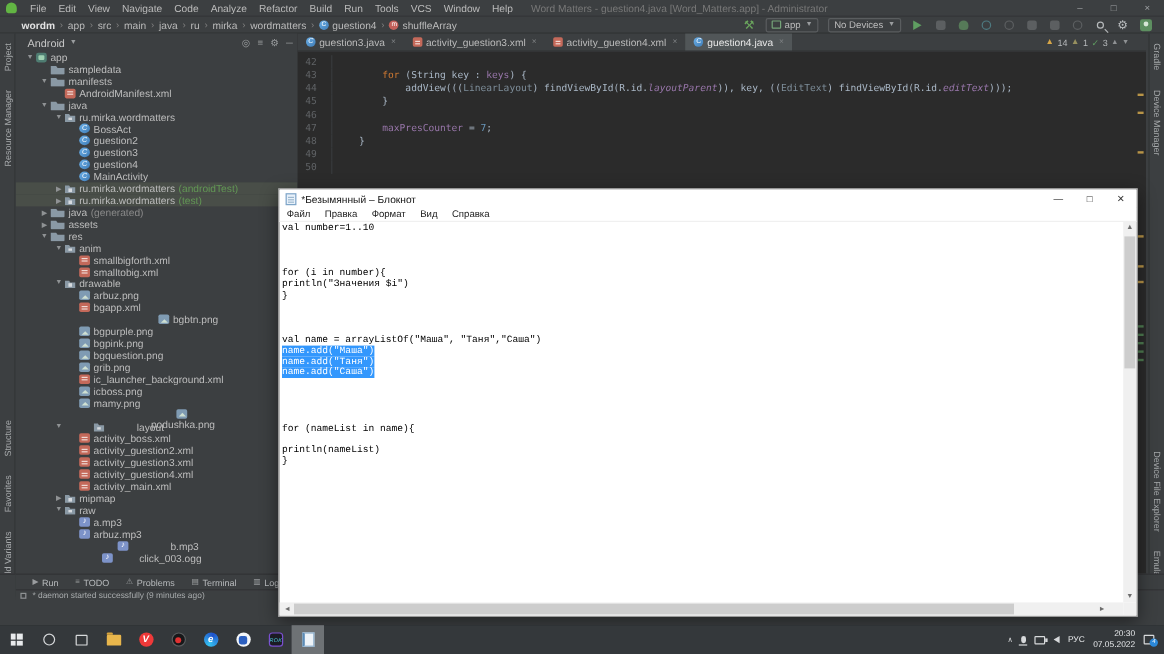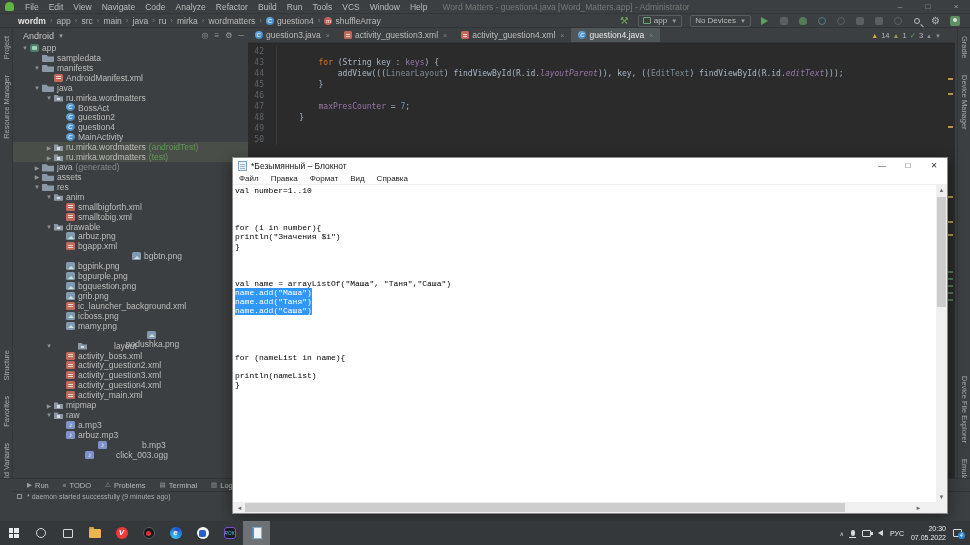--- a/index.html
+++ b/index.html
@@ -345,20 +345,25 @@
             <span>BossAct</span>
           </div>
           <div class="trow" style="padding-left: 44px;">
             <span class="chev"></span>
             <i class="ti class"></i>
             <span>guestion2</span>
           </div>
           <div class="trow" style="padding-left: 44px;">
             <span class="chev"></span>
             <i class="ti class"></i>
+            <span>guestion3</span>
+          </div>
+          <div class="trow" style="padding-left: 44px;">
+            <span class="chev"></span>
+            <i class="ti class"></i>
             <span>guestion4</span>
           </div>
           <div class="trow" style="padding-left: 44px;">
             <span class="chev"></span>
             <i class="ti class"></i>
             <span>MainActivity</span>
           </div>
           <div class="trow hl" style="padding-left: 32px;">
             <span class="chev">▶</span>
             <i class="ti pkg"></i>
@@ -418,26 +423,26 @@
             <span>bgapp.xml</span>
           </div>
           <div class="trow" style="padding-left: 44px; justify-content: center;">
             <span class="chev"></span>
             <i class="ti img"></i>
             <span>bgbtn.png</span>
           </div>
           <div class="trow" style="padding-left: 44px;">
             <span class="chev"></span>
             <i class="ti img"></i>
+            <span>bgpurple.png</span>
+          </div>
+          <div class="trow" style="padding-left: 44px;">
+            <span class="chev"></span>
+            <i class="ti img"></i>
             <span>bgpink.png</span>
-          </div>
-          <div class="trow" style="padding-left: 44px;">
-            <span class="chev"></span>
-            <i class="ti img"></i>
-            <span>bgpurple.png</span>
           </div>
           <div class="trow" style="padding-left: 44px;">
             <span class="chev"></span>
             <i class="ti img"></i>
             <span>bgquestion.png</span>
           </div>
           <div class="trow" style="padding-left: 44px;">
             <span class="chev"></span>
             <i class="ti img"></i>
             <span>grib.png</span>

